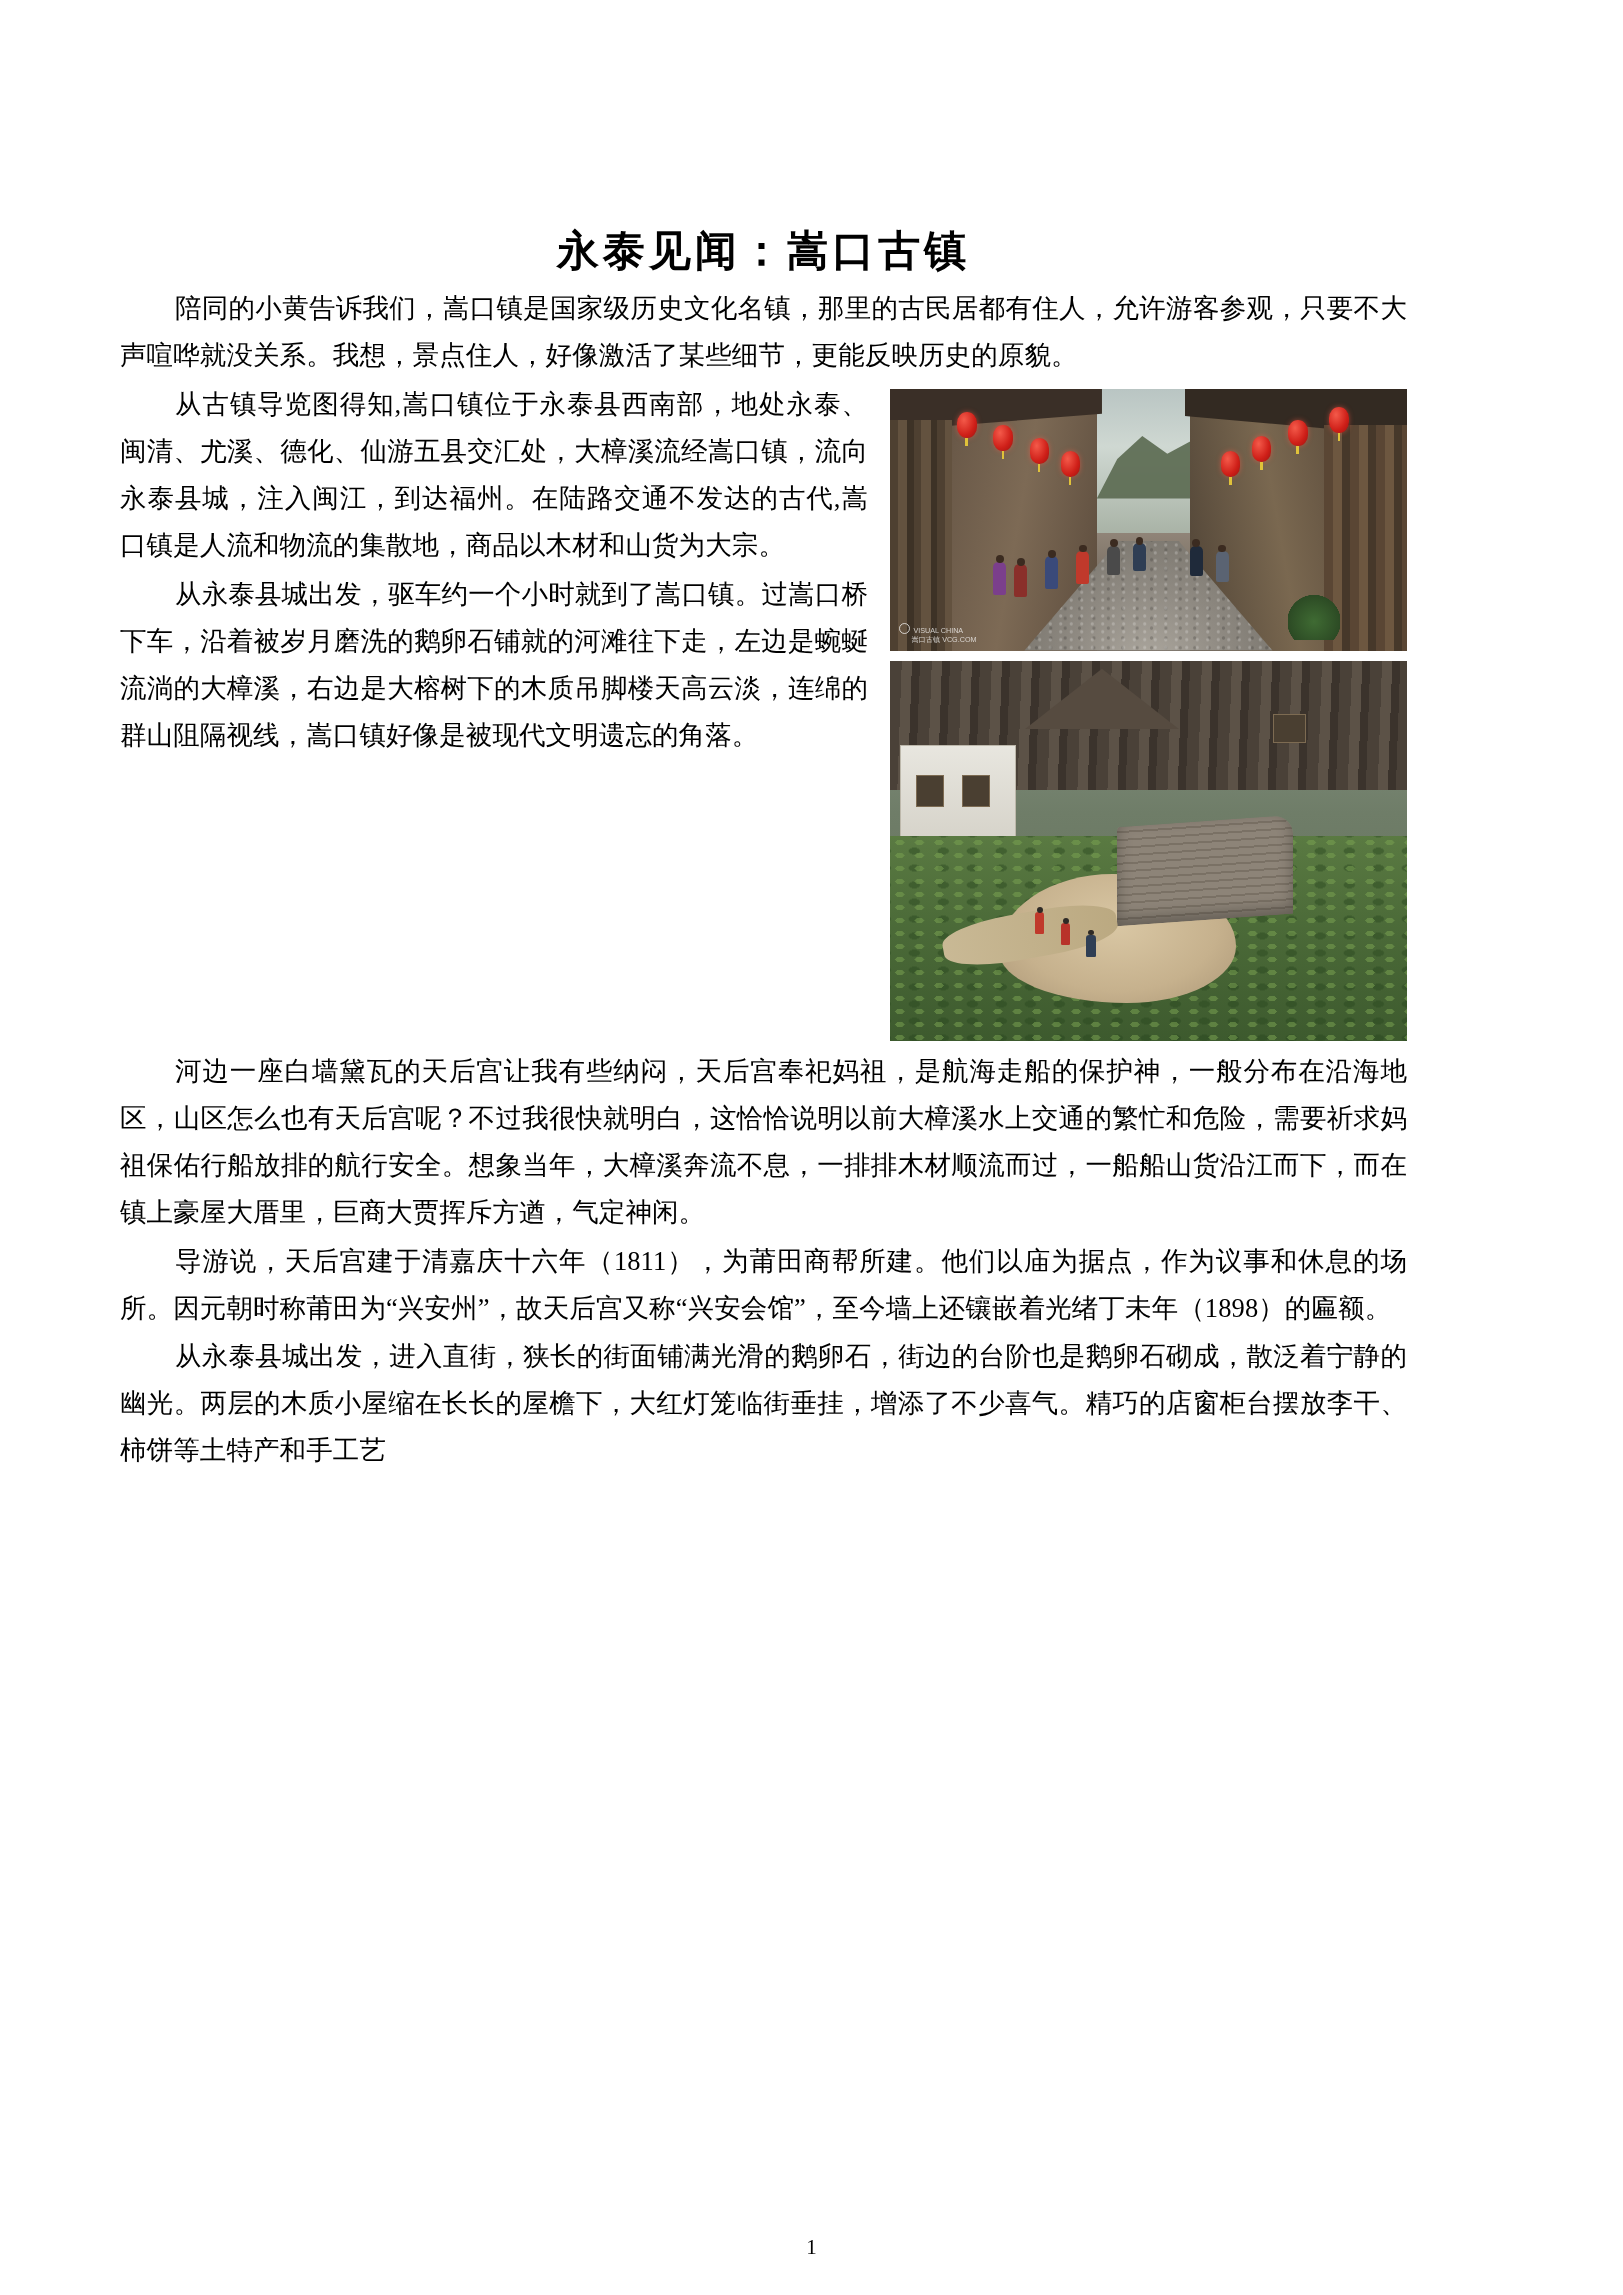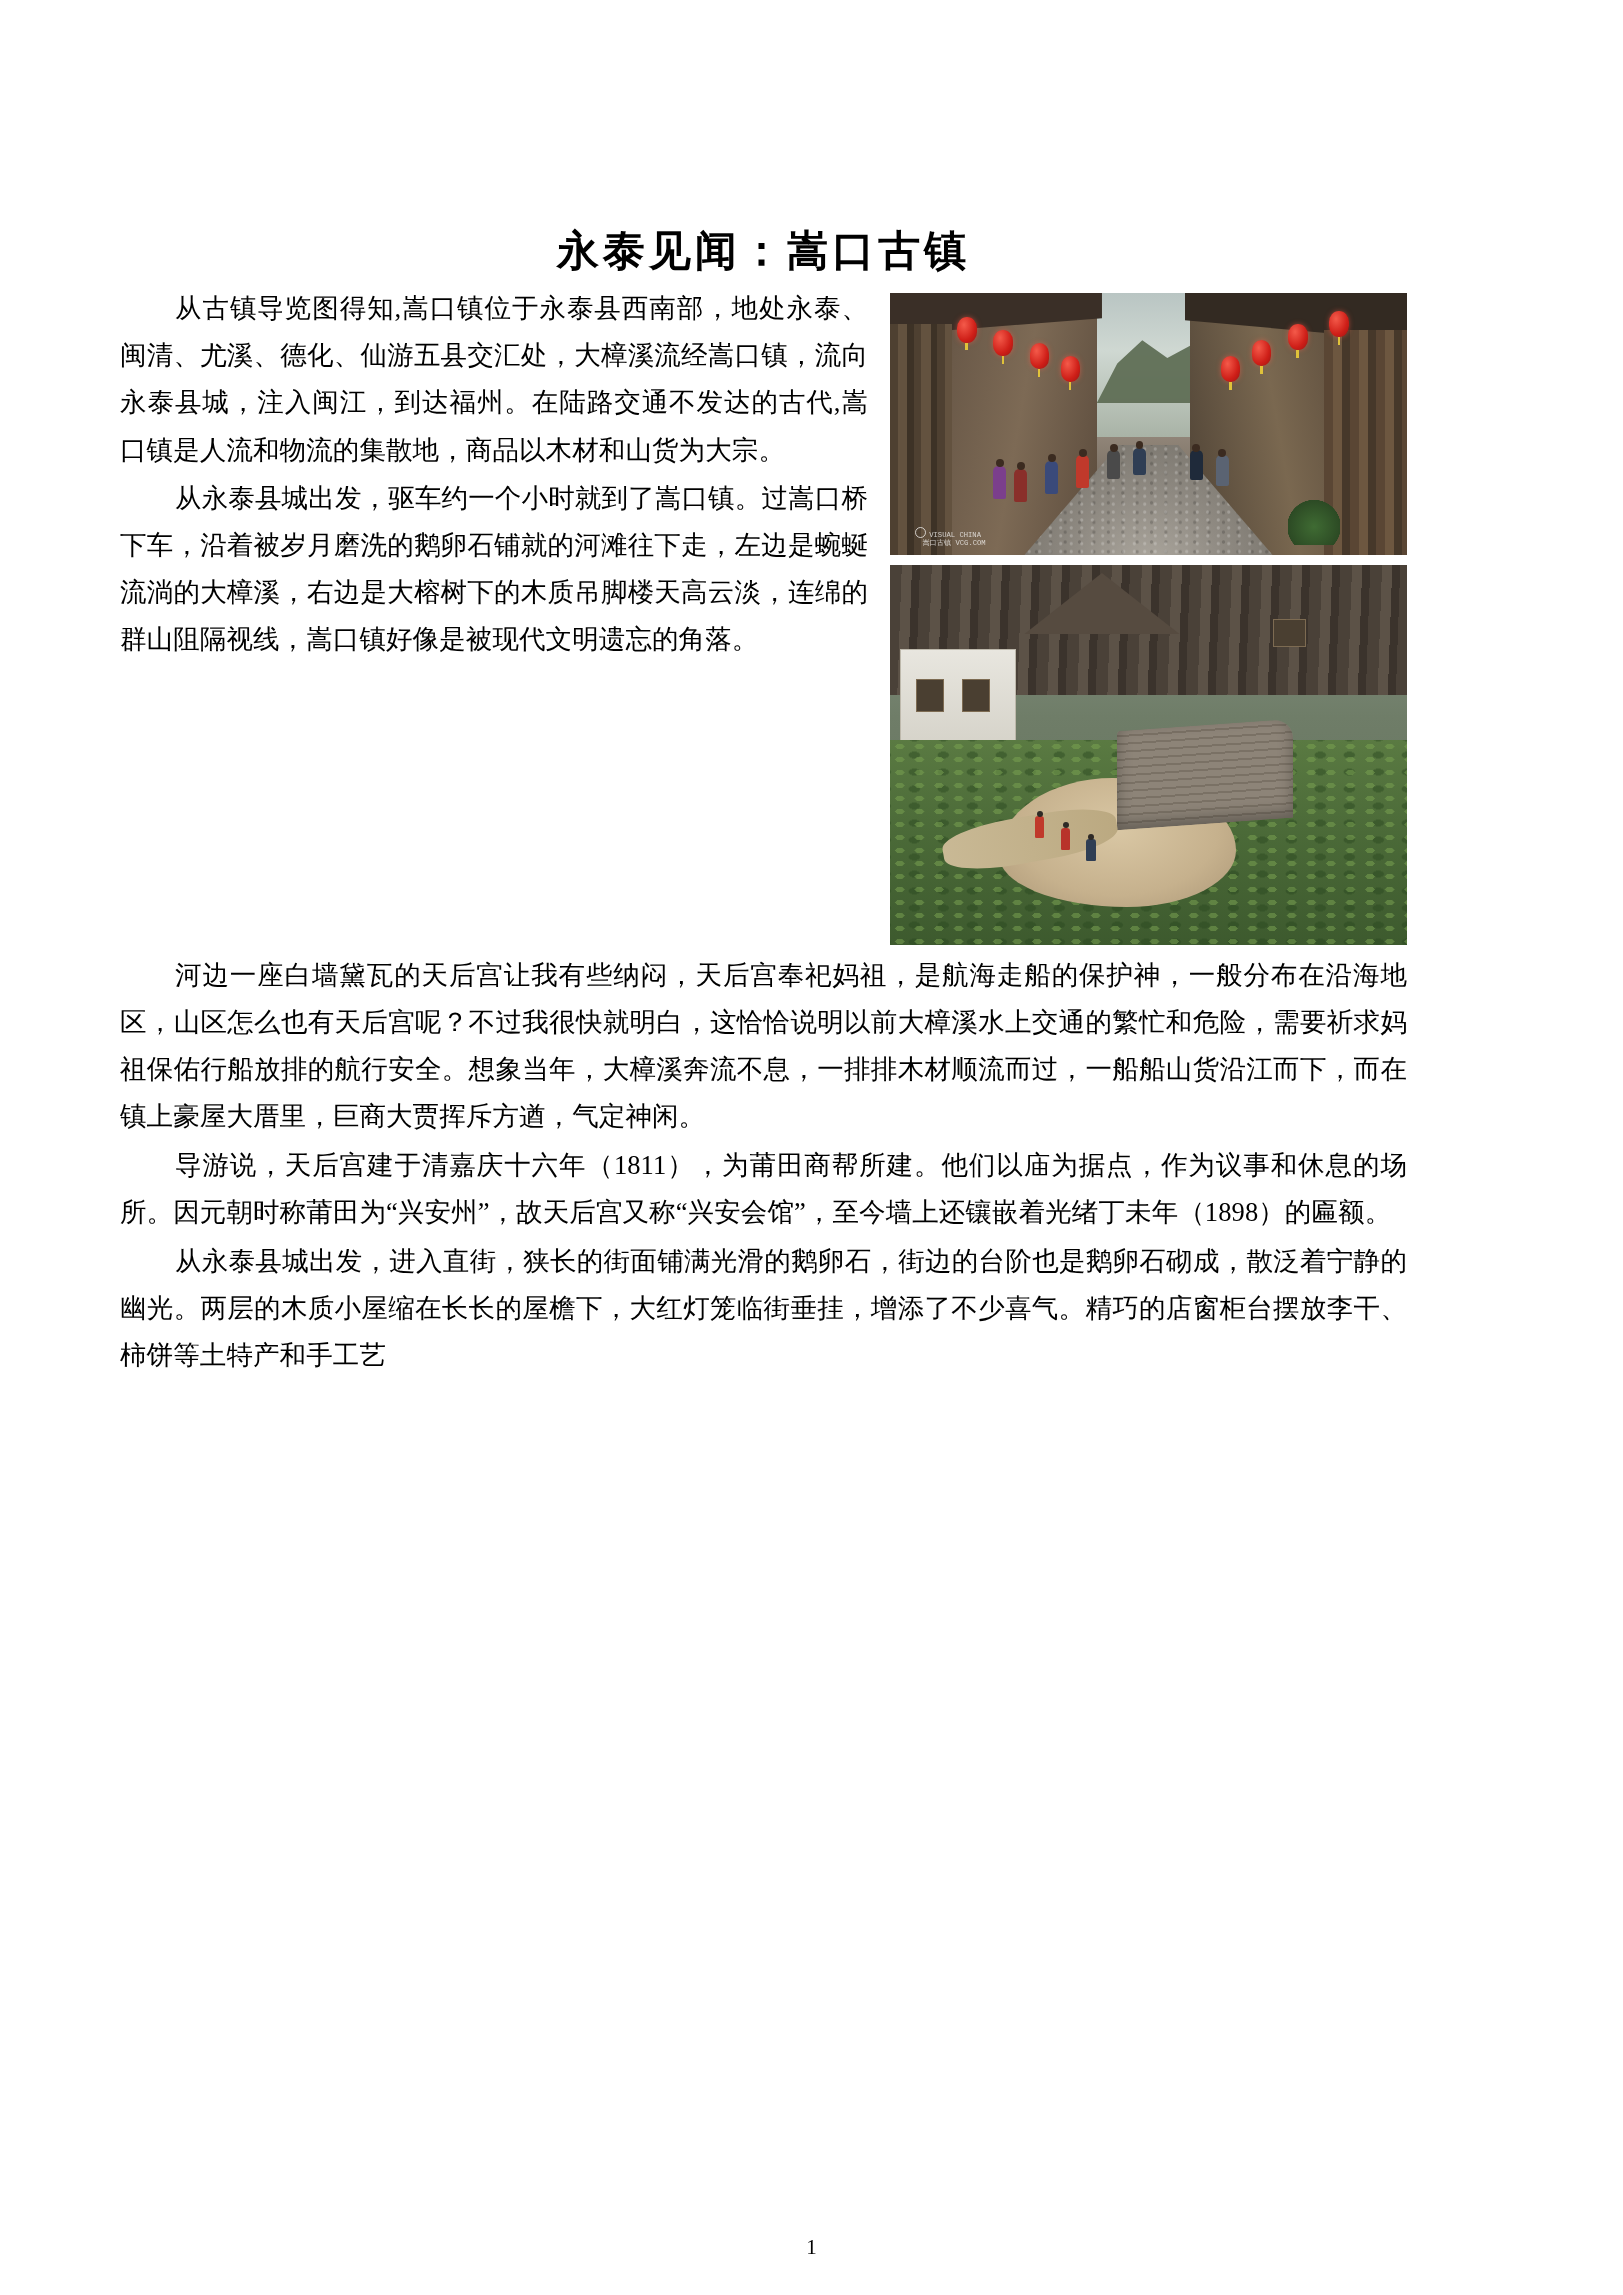--- a/index.html
+++ b/index.html
@@ -138,24 +138,24 @@
   .person::after {
     content:""; position:absolute; left:2.6px; top:-6.5px; width:7.9px;height:7.9px;
     border-radius:50%; background:#3b2b20;
   }
   .p1-plant {
     position: absolute; right: 13%; bottom: 4%;
     width: 52px; height: 46px;
     background: radial-gradient(circle at 50% 60%, #3f6b33 0%, #2c4a24 70%, transparent 71%);
   }
   .p1-wm {
-    position: absolute; left: 20px; bottom: 6.5px;
+    position: absolute; left: 9px; bottom: 6.5px;
     color: rgba(255,255,255,.72);
-    font-family: Liberation Mono, monospace;
-    font-size: 7.2px; line-height: 1.25; text-align: center;
+    font-family: Liberation Sans, sans-serif;
+    font-size: 7.2px; line-height: 1.25;
   }
   .p1-wm .wm-circle {
     display:inline-block; width:9.2px;height:9.2px;border:1px solid rgba(255,255,255,.72);
     border-radius:50%; margin-right:3.3px; vertical-align:-1.3px;
   }
 
   
   .p2-bg {
     position: absolute; inset: 0;
     background: linear-gradient(180deg,#8e9a8a 0%, #7d8a79 18%, #6f7d68 40%, #5e6d58 100%);
@@ -226,20 +226,21 @@
   }
   .clearfix::after { content:""; display:block; clear:both; }
 </style>
 </head>
 <body>
 
 <div class="page">
 
   <h1 class="doc-title">永泰见闻：嵩口古镇</h1>
 
+  <p class="body-par">陪同的小黄告诉我们，嵩口镇是国家级历史文化名镇，那里的古民居都有住人，允许游客参观，只要不大声喧哗就没关系。我想，景点住人，好像激活了某些细节，更能反映历史的原貌。</p>
 
   <div class="figure-block">
 
     <div class="photo photo1">
       <div class="p1-sky"></div>
       <div class="p1-gap"></div>
       <div class="p1-hill"></div>
       <div class="p1-bldg-l"></div>
       <div class="p1-bldg-r"></div>
       <div class="p1-eave-l"></div>

